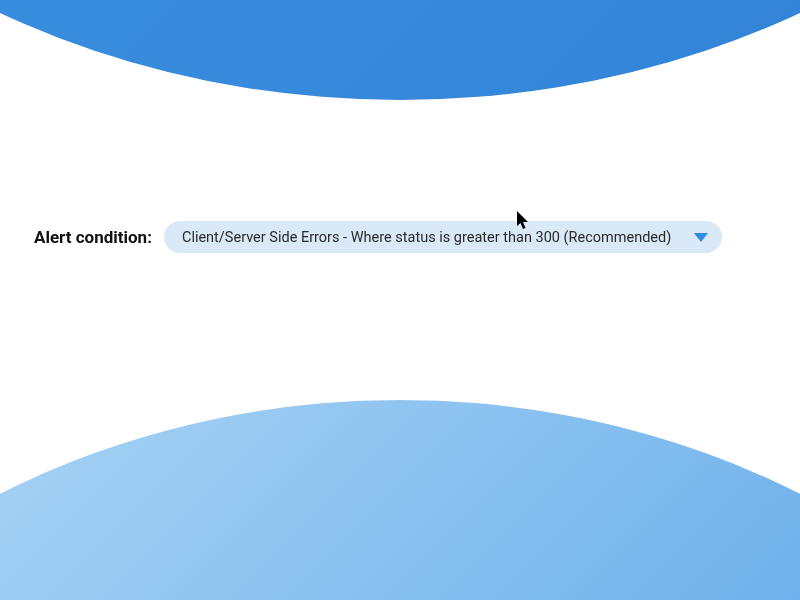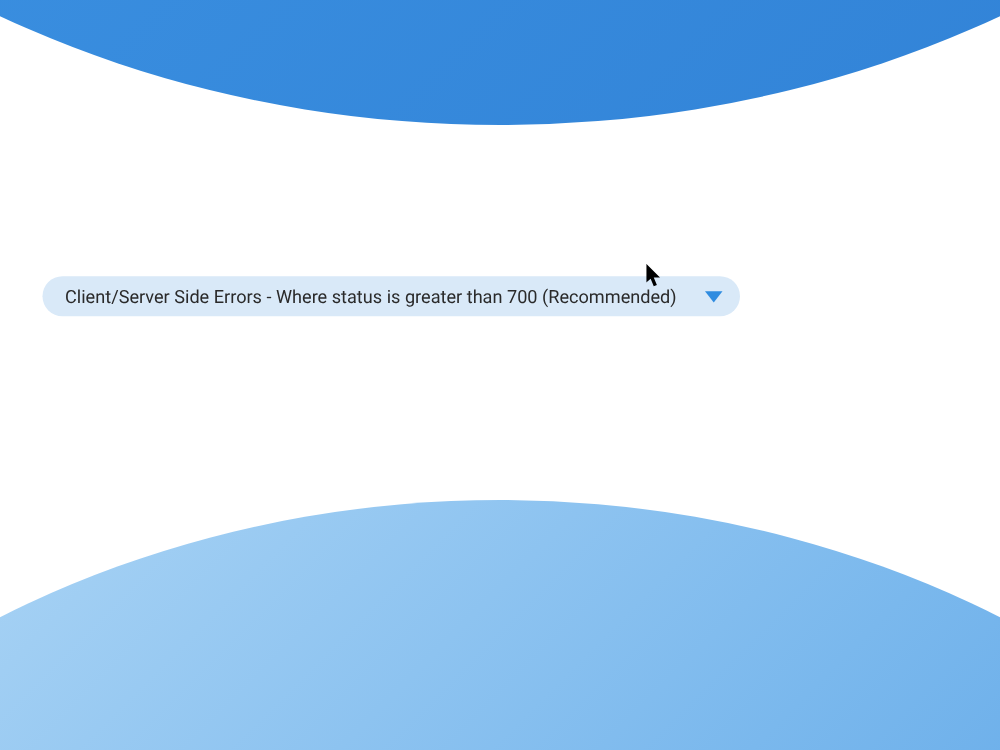--- a/index.html
+++ b/index.html
@@ -77,21 +77,22 @@
       pointer-events: none;
     }
   </style>
 </head>
 <body>
 
 <div class="bg-top"></div>
 <div class="bg-bottom"></div>
 
 <div class="content">
+  <div class="label">Alert condition:</div>
   <div class="dropdown">
-    <span class="dropdown-text">Client/Server Side Errors - Where status is greater than 700 (Recommended)</span>
+    <span class="dropdown-text">Client/Server Side Errors - Where status is greater than 300 (Recommended)</span>
     <span class="caret"></span>
   </div>
 </div>
 
 <svg class="cursor" width="14" height="20" viewBox="0 0 14 20">
   <path d="M0,0 L0,15 L3.5,12 L6,18 L8.5,17 L6,11 L11,11 Z" fill="#000"></path>
 </svg>
 
 </body></html>

